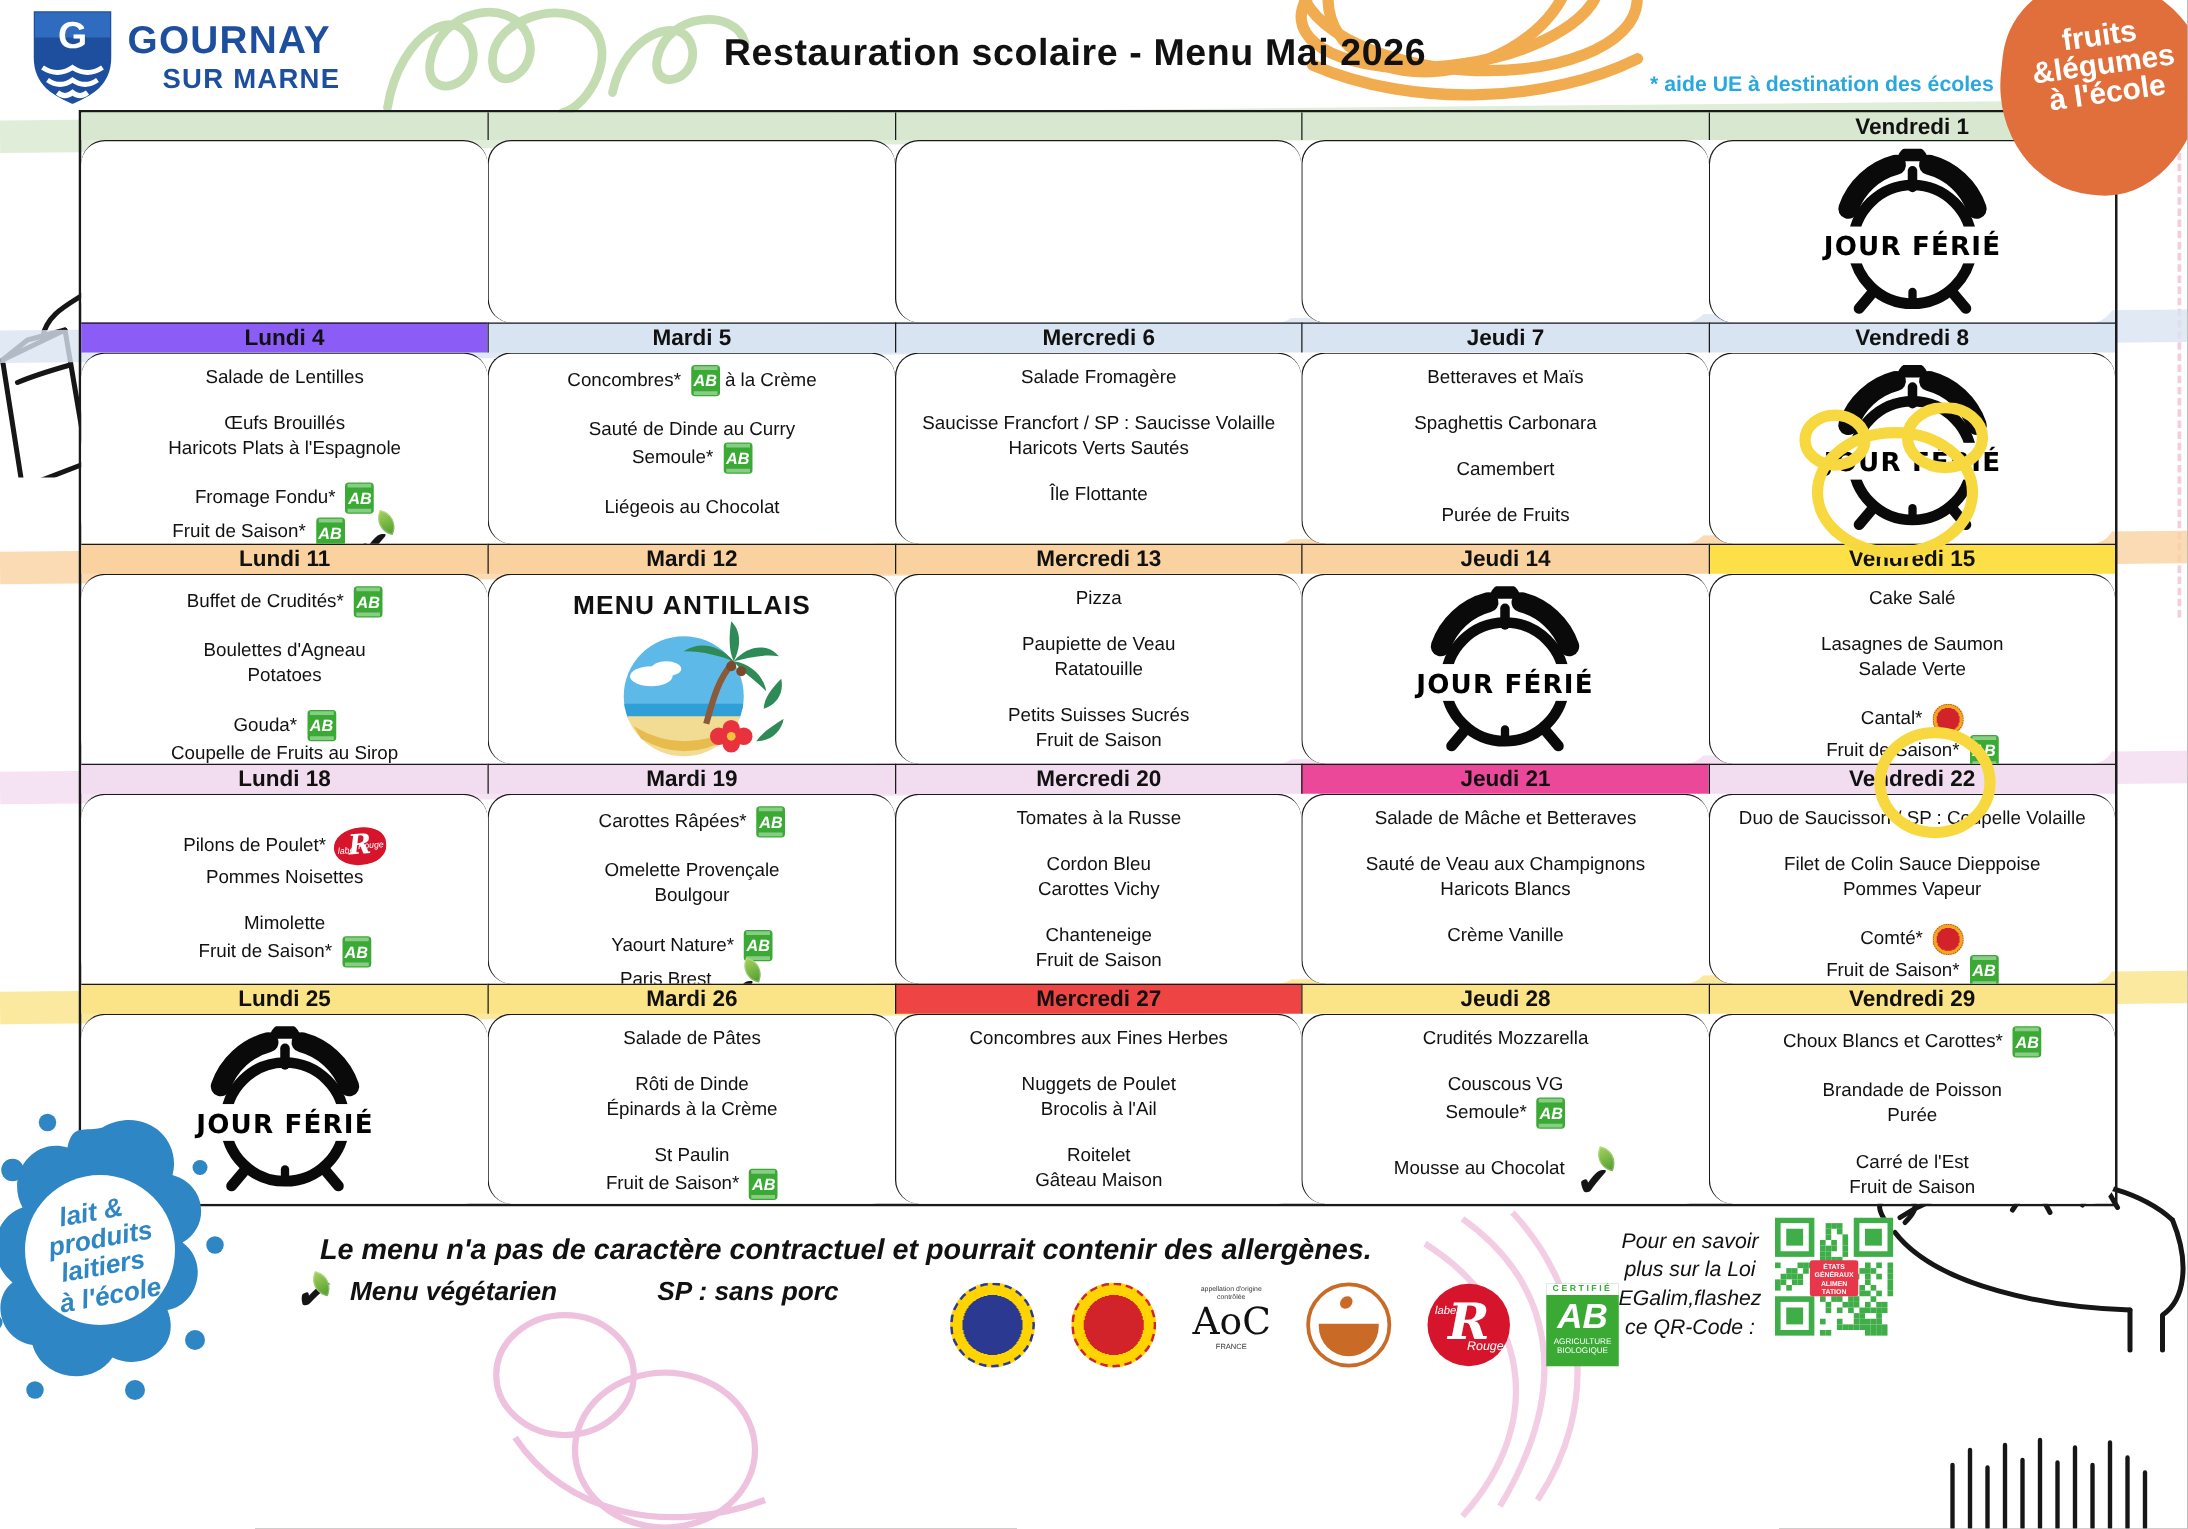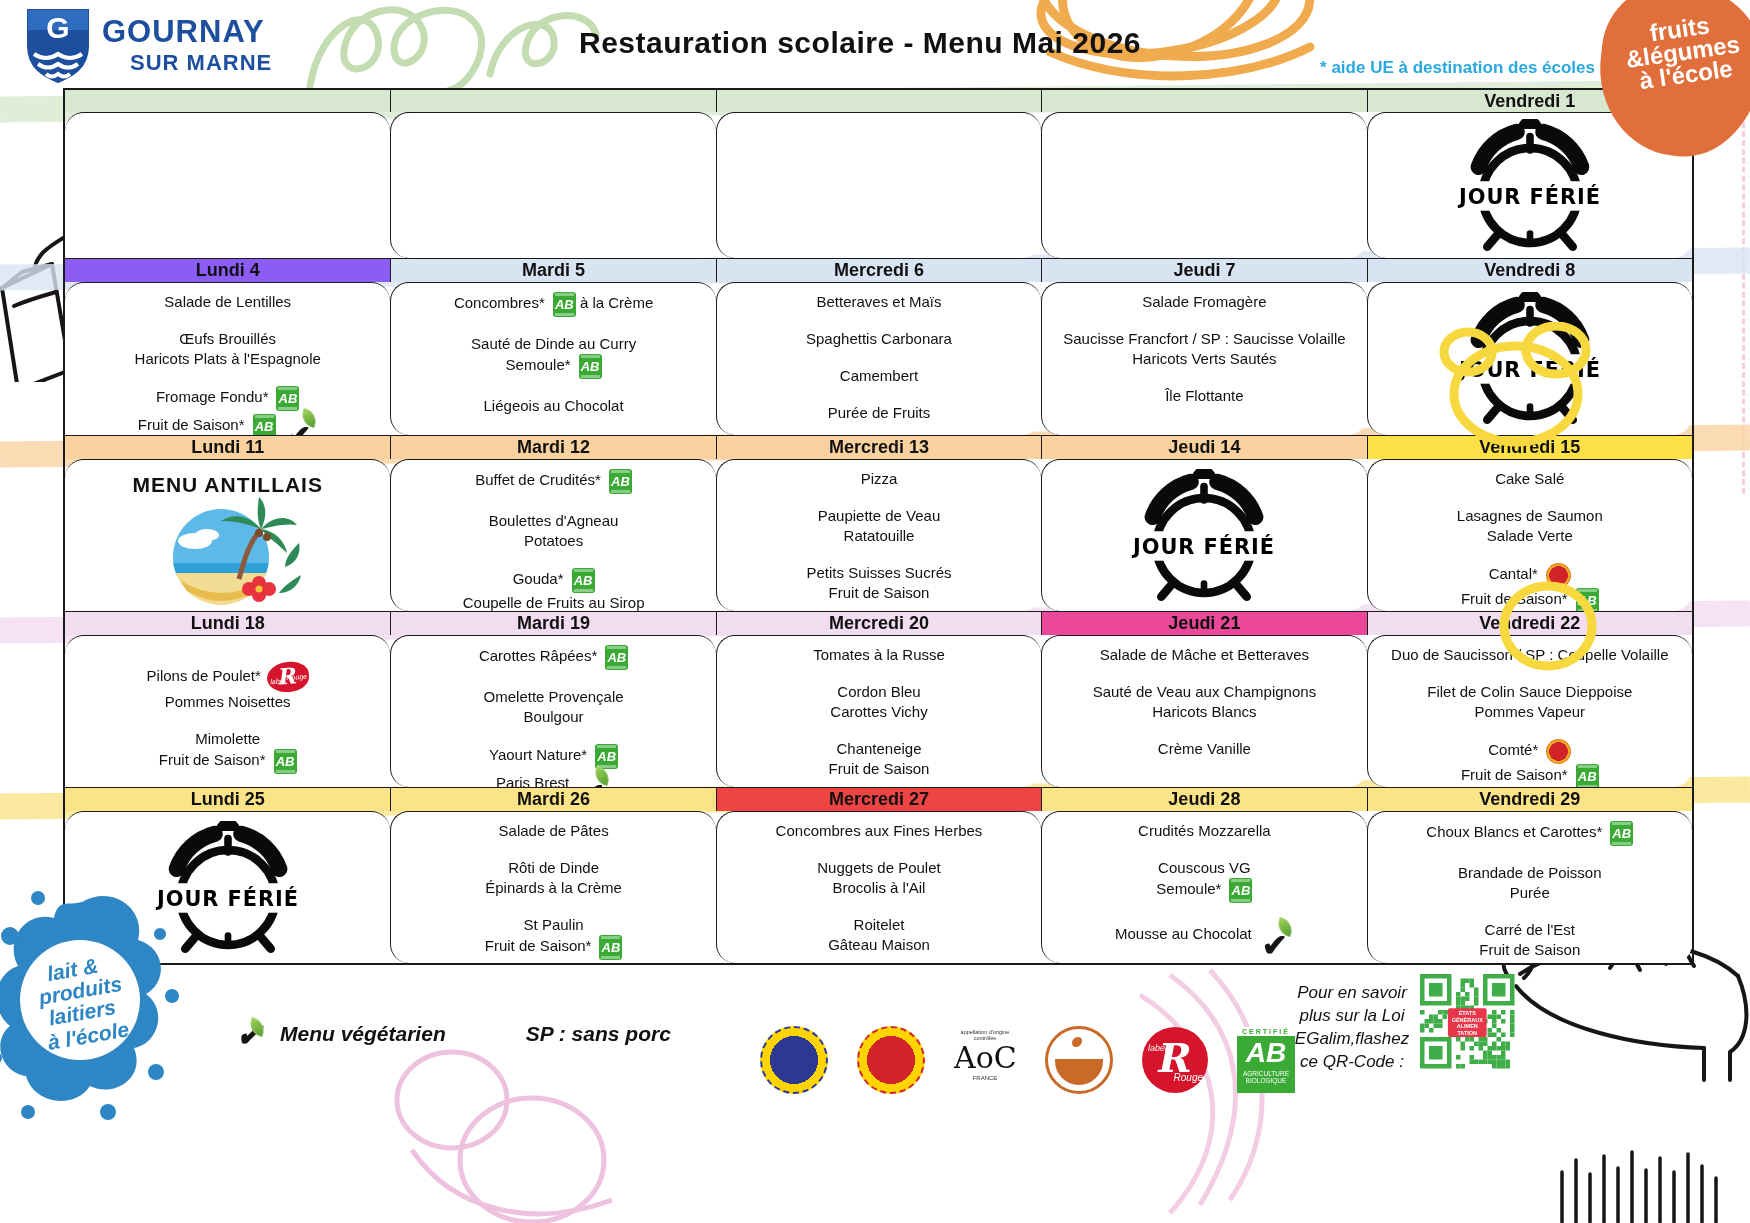--- a/index.html
+++ b/index.html
@@ -254,35 +254,35 @@
       </div>
       <div class="dcell">
         <div class="mline"><span>Concombres*</span><span class="ab">AB</span><span> à la Crème</span></div>
         <div class="spacer"></div>
         <div class="mline"><span>Sauté de Dinde au Curry</span></div>
         <div class="mline"><span>Semoule*</span><span class="ab">AB</span></div>
         <div class="spacer"></div>
         <div class="mline"><span>Liégeois au Chocolat</span></div>
       </div>
       <div class="dcell">
-        <div class="mline"><span>Betteraves et Maïs</span></div>
-        <div class="spacer"></div>
-        <div class="mline"><span>Spaghettis Carbonara</span></div>
-        <div class="spacer"></div>
-        <div class="mline"><span>Camembert</span></div>
-        <div class="spacer"></div>
-        <div class="mline"><span>Purée de Fruits</span></div>
-      </div>
-      <div class="dcell">
         <div class="mline"><span>Salade Fromagère</span></div>
         <div class="spacer"></div>
         <div class="mline"><span>Saucisse Francfort / SP : Saucisse Volaille</span></div>
         <div class="mline"><span>Haricots Verts Sautés</span></div>
         <div class="spacer"></div>
         <div class="mline"><span>Île Flottante</span></div>
+      </div>
+      <div class="dcell">
+        <div class="mline"><span>Betteraves et Maïs</span></div>
+        <div class="spacer"></div>
+        <div class="mline"><span>Spaghettis Carbonara</span></div>
+        <div class="spacer"></div>
+        <div class="mline"><span>Camembert</span></div>
+        <div class="spacer"></div>
+        <div class="mline"><span>Purée de Fruits</span></div>
       </div>
       <div class="dcell center">
         <svg width="152" height="134" viewBox="0 0 160 140">
           <g fill="none" stroke="#0a0a0a" stroke-linecap="round">
             <path d="M26,50 A58,58 0 0 1 66,13" stroke-width="17"></path>
             <path d="M134,50 A58,58 0 0 0 94,13" stroke-width="17"></path>
             <circle cx="80" cy="80" r="50" stroke-width="9"></circle>
             <path d="M80,18 v14" stroke-width="8"></path>
             <path d="M46,121 l-11,13" stroke-width="9"></path>
             <path d="M114,121 l11,13" stroke-width="9"></path>
@@ -291,20 +291,29 @@
           <path d="M67,10 a13,13 0 0 1 26,0 z" fill="#0a0a0a"></path>
           <rect x="4" y="65" width="152" height="31" fill="#fff"></rect>
           <text x="80" y="89" text-anchor="middle" font-family="DejaVu Sans, sans-serif" font-size="22" font-weight="bold" letter-spacing="1">JOUR FÉRIÉ</text>
         </svg>
       </div>
       <div class="hcell" style="background: rgb(250, 210, 160);">Lundi 11</div>
       <div class="hcell" style="background: rgb(250, 210, 160);">Mardi 12</div>
       <div class="hcell" style="background: rgb(250, 210, 160);">Mercredi 13</div>
       <div class="hcell" style="background: rgb(250, 210, 160);">Jeudi 14</div>
       <div class="hcell" style="background: #fde047;">Vendredi 15</div>
+      <div class="dcell">
+        <div class="mline"><span>Buffet de Crudités*</span><span class="ab">AB</span></div>
+        <div class="spacer"></div>
+        <div class="mline"><span>Boulettes d'Agneau</span></div>
+        <div class="mline"><span>Potatoes</span></div>
+        <div class="spacer"></div>
+        <div class="mline"><span>Gouda*</span><span class="ab">AB</span></div>
+        <div class="mline"><span>Coupelle de Fruits au Sirop</span></div>
+      </div>
       <div class="dcell"><div class="ant-title">MENU ANTILLAIS</div><svg width="146" height="122" viewBox="0 0 146 122">
           <defs>
             <clipPath id="sc">
               <circle cx="66" cy="60" r="48"></circle>
             </clipPath>
           </defs>
           <g clip-path="url(#sc)">
             <rect x="10" y="8" width="112" height="62" fill="#5db9e8"></rect>
             <rect x="10" y="66" width="112" height="12" fill="#2f9fd8"></rect>
             <rect x="10" y="76" width="112" height="36" fill="#f2dc94"></rect>
@@ -326,29 +335,20 @@
           <g fill="#e8333f">
             <circle cx="104" cy="86" r="7"></circle>
             <circle cx="114" cy="92" r="7"></circle>
             <circle cx="104" cy="98" r="7"></circle>
             <circle cx="94" cy="92" r="7"></circle>
             <circle cx="104" cy="92" r="8"></circle>
           </g>
           <circle cx="104" cy="92" r="3.5" fill="#f5c33b"></circle>
         </svg></div>
       <div class="dcell">
-        <div class="mline"><span>Buffet de Crudités*</span><span class="ab">AB</span></div>
-        <div class="spacer"></div>
-        <div class="mline"><span>Boulettes d'Agneau</span></div>
-        <div class="mline"><span>Potatoes</span></div>
-        <div class="spacer"></div>
-        <div class="mline"><span>Gouda*</span><span class="ab">AB</span></div>
-        <div class="mline"><span>Coupelle de Fruits au Sirop</span></div>
-      </div>
-      <div class="dcell">
         <div class="mline"><span>Pizza</span></div>
         <div class="spacer"></div>
         <div class="mline"><span>Paupiette de Veau</span></div>
         <div class="mline"><span>Ratatouille</span></div>
         <div class="spacer"></div>
         <div class="mline"><span>Petits Suisses Sucrés</span></div>
         <div class="mline"><span>Fruit de Saison</span></div>
       </div>
       <div class="dcell center">
         <svg width="152" height="134" viewBox="0 0 160 140">
@@ -474,20 +474,21 @@
         <div class="mline"><span>Choux Blancs et Carottes*</span><span class="ab">AB</span></div>
         <div class="spacer"></div>
         <div class="mline"><span>Brandade de Poisson</span></div>
         <div class="mline"><span>Purée</span></div>
         <div class="spacer"></div>
         <div class="mline"><span>Carré de l'Est</span></div>
         <div class="mline"><span>Fruit de Saison</span></div>
       </div>
     </div>
 
+  <div class="disclaimer">Le menu n'a pas de caractère contractuel et pourrait contenir des allergènes.</div>
   <div class="legend">
     <span class="veg" style="width:30px;height:28px"></span>
     <span>Menu végétarien</span>
     <span class="gap"></span>
     <span>SP : sans porc</span>
   </div>
 
   <div class="certs">
     <div class="cert-ring igp"></div>
     <div class="cert-ring aopL"></div>

